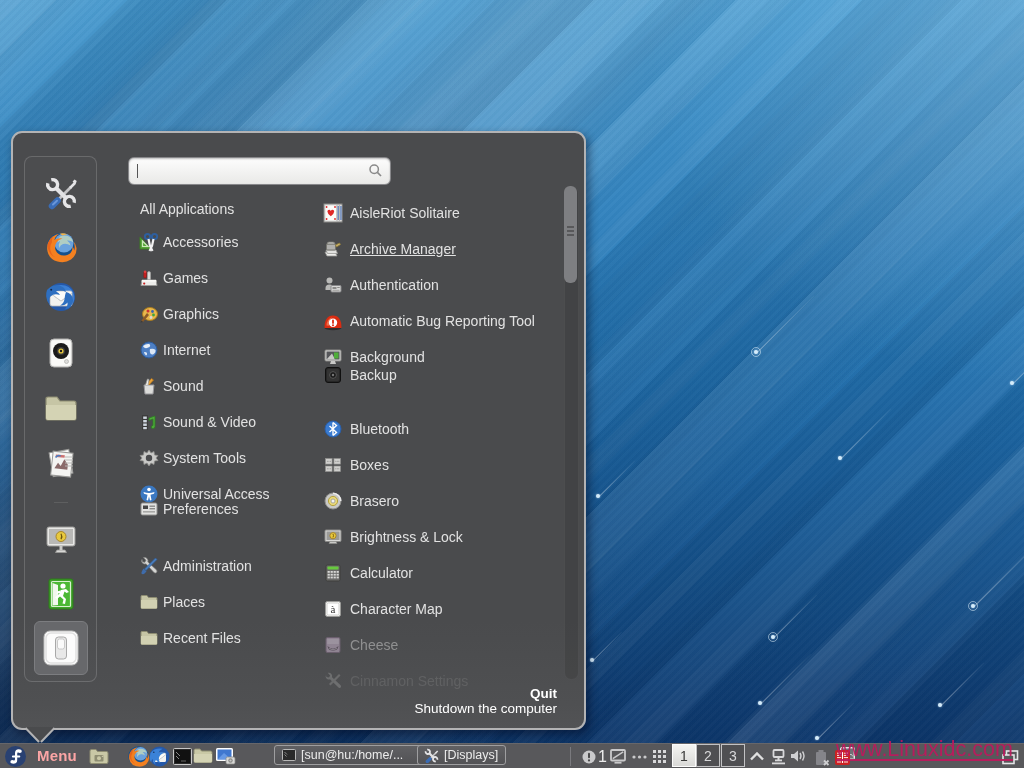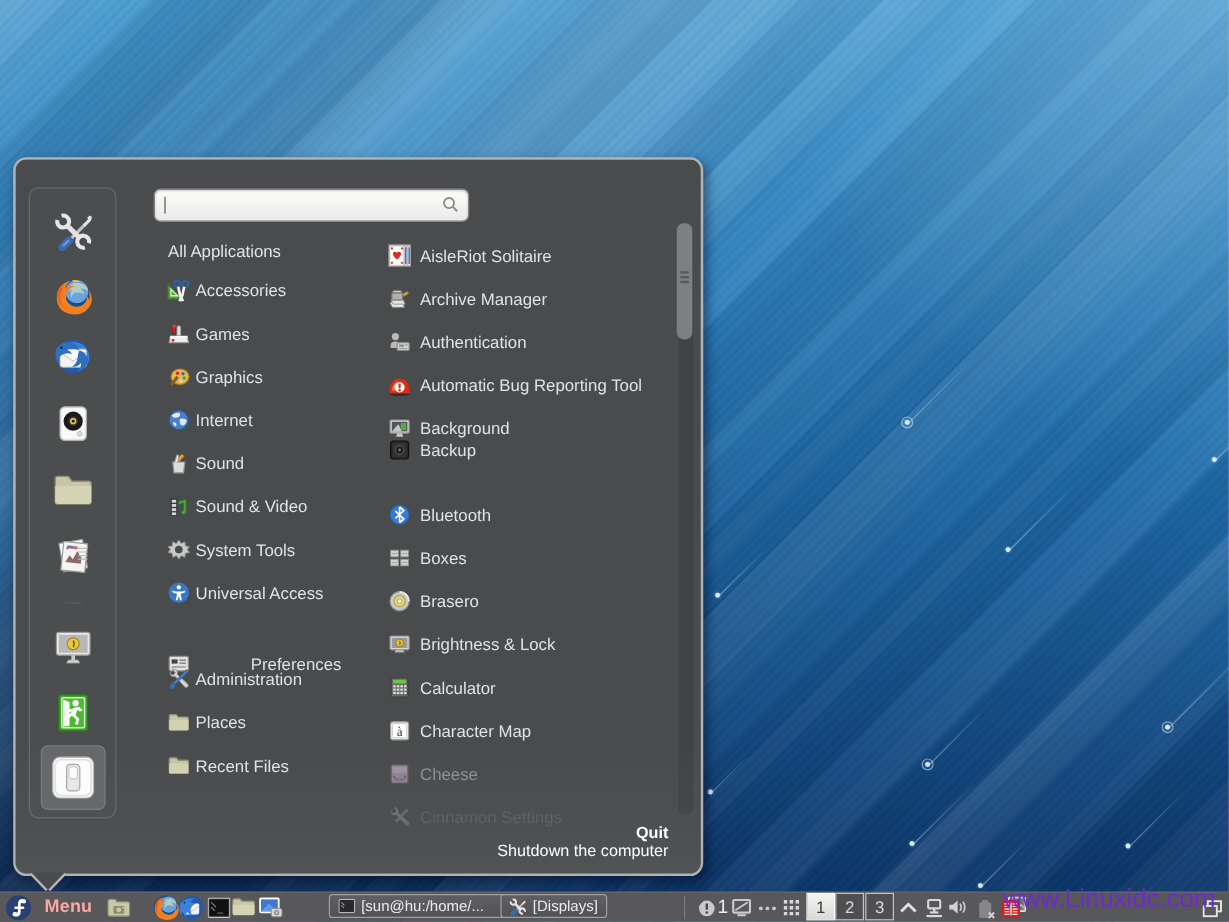--- a/index.html
+++ b/index.html
@@ -60,22 +60,22 @@
   
   #panel{position:absolute;left:0;top:743px;width:1024px;height:25px;background:#58585b;
     border-top:1px solid #66666a;box-sizing:border-box;color:#e4e4e4;}
   .pi{position:absolute;top:0;height:25px;display:flex;align-items:center;}
   .pic{position:absolute;}
   .wbtn{position:absolute;top:1px;height:20px;border:1px solid #9e9ea0;border-radius:3px;
     background:linear-gradient(180deg,#606063,#525255);display:flex;align-items:center;
     font-size:12.5px;color:#ececec;box-sizing:border-box;}
   .wsbtn{position:absolute;top:0px;width:24px;height:23px;box-sizing:border-box;
     display:flex;align-items:center;justify-content:center;font-size:14px;}
-  #wm{position:absolute;left:836px;top:737px;font-size:21.5px;color:#6d28d9;z-index:50;
-    text-decoration-thickness:2px;text-underline-offset:3px;opacity:.92;}
+  #wm{position:absolute;left:836px;top:737px;font-size:21.5px;color:#be185d;z-index:50;
+    text-decoration:underline;text-decoration-thickness:2px;text-underline-offset:3px;opacity:.92;}
 </style>
 </head>
 <body>
 <div id="desk"></div>
 <div id="stars">
   <div class="trail" style="left:757px;top:352px;width:80px;"></div>
     <div class="star ring" style="left:754px;top:350px;"></div>
   <div class="trail" style="left:1013px;top:383px;width:40px;"></div>
     <div class="star" style="left:1010px;top:381px;"></div>
   <div class="trail" style="left:841px;top:458px;width:70px;"></div>
@@ -260,21 +260,21 @@
       <span>System Tools</span>
       </div>
     <div class="row cat" style="top:343px;">
       <svg width="20" height="20" viewBox="0 0 20 20">
           <circle cx="10" cy="10" r="8.5" fill="#3a78c2"></circle>
           <circle cx="10" cy="5.5" r="1.8" fill="#fff"></circle>
           <path d="M4.5 8 Q10 10 15.5 8 L15 9.8 L11.5 10.8 L12.5 16 L11 16.5 L10 12.5 L9 16.5 L7.5 16 L8.5 10.8 L5 9.8 Z" fill="#fff"></path>
         </svg>
       <span>Universal Access</span>
       </div>
-    <div class="row cat" style="top:402px;gap:46px;">
+    <div class="row cat" style="top:358px;">
       <svg width="20" height="20" viewBox="0 0 20 20">
           <rect x="2" y="4" width="16" height="12" rx="1.5" fill="#e2e2e0" stroke="#90908e" stroke-width="1"></rect>
           <rect x="4" y="6.5" width="5" height="3.5" fill="#464646"></rect>
           <rect x="10.5" y="6.5" width="5.5" height="1.4" fill="#8a8a88"></rect>
           <rect x="10.5" y="9" width="5.5" height="1.4" fill="#8a8a88"></rect>
           <rect x="4" y="12" width="12" height="1.6" fill="#a8a8a6"></rect>
         </svg>
       <span>Preferences</span>
       </div>
     <div class="row cat" style="top:415px;align-items:center;">
@@ -309,21 +309,21 @@
           <circle cx="12" cy="4" r=".9" fill="#e02828"></circle>
           <circle cx="3.6" cy="16" r=".9" fill="#e02828"></circle>
           <circle cx="12" cy="16" r=".9" fill="#e02828"></circle>
           <rect x="14.1" y="2" width="2" height="16" fill="#fff" stroke="#999" stroke-width=".5"></rect>
           <rect x="14.6" y="3" width="1.1" height="14" fill="#3a62a8"></rect>
           <rect x="16.9" y="2" width="2" height="16" fill="#fff" stroke="#999" stroke-width=".5"></rect>
           <rect x="17.4" y="3" width="1.1" height="14" fill="#3a62a8"></rect>
         </svg>
       <span>AisleRiot Solitaire</span>
       </div>
-    <div class="row app" style="top:98px;">
+    <div class="row app" style="top:98px;text-decoration:underline;">
       <svg width="20" height="20" viewBox="0 0 20 20">
           <path d="M2 13 L12 13 L14 17 L4 17 Z" fill="#efefed" stroke="#9a9a98" stroke-width=".8"></path>
           <path d="M3 11 L13 11 L14.5 14.5 L4.5 14.5 Z" fill="#e2e2e0" stroke="#9a9a98" stroke-width=".8"></path>
           <rect x="3.5" y="5" width="9" height="6" rx="1" fill="#b0b0ae" stroke="#76766f" stroke-width="1"></rect>
           <path d="M4 5 Q4 3 6 3 L10 3 Q12 3 12 5 Z" fill="#c9c9c7" stroke="#76766f" stroke-width=".8"></path>
           <path d="M12.5 6 L16.5 4 L17.5 5.5 L13.5 8 Z" fill="#c9b26a" stroke="#8e7a3a" stroke-width=".8"></path>
         </svg>
       <span>Archive Manager</span>
       </div>
     <div class="row app" style="top:134px;">

